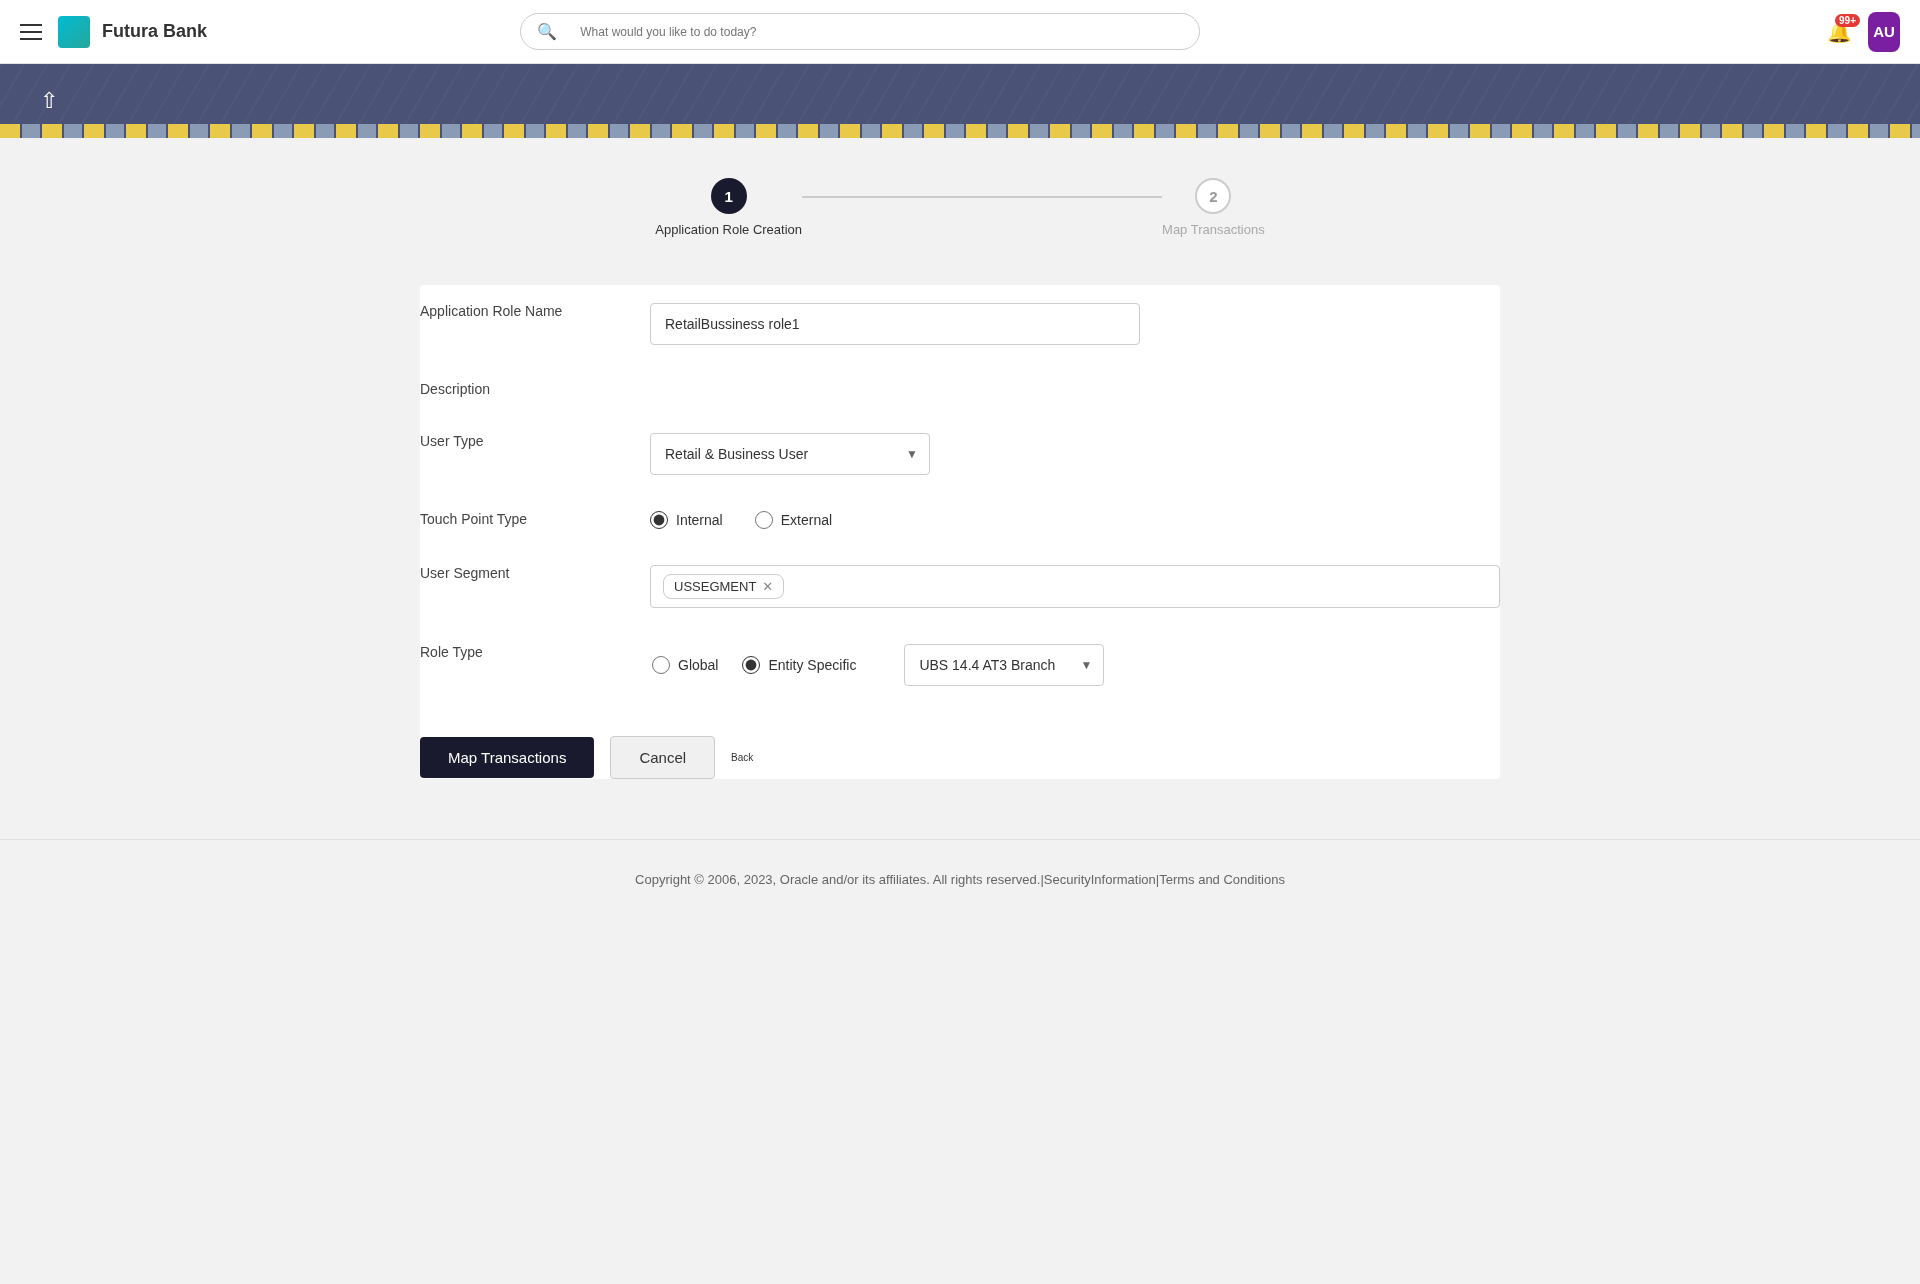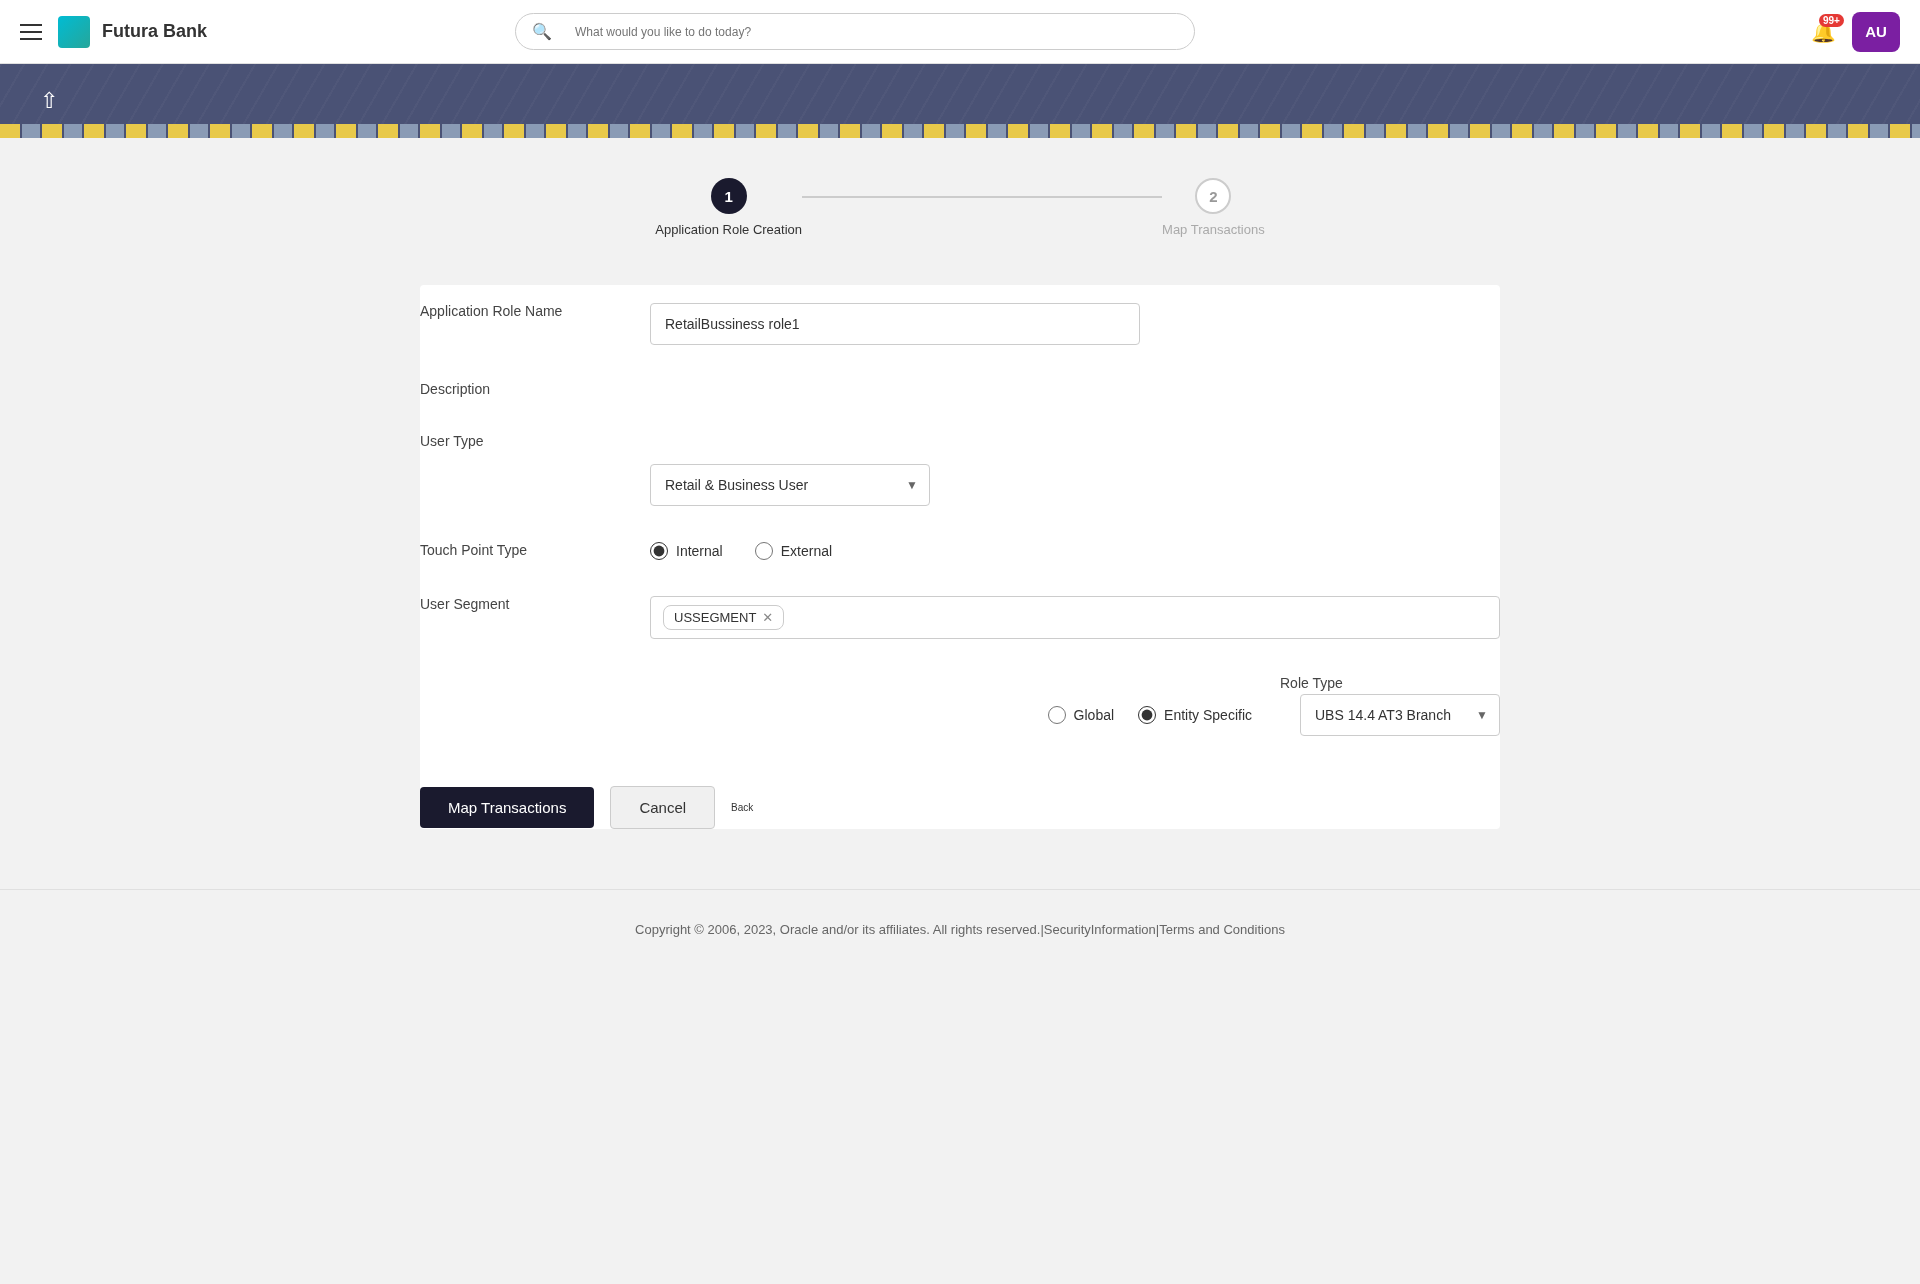--- a/index.html
+++ b/index.html
@@ -48,21 +48,21 @@
     .search-icon-wrap { color: #888; margin-right: 8px; font-size: 16px; }
     .nav-right { display: flex; align-items: center; gap: 16px; margin-left: auto; }
     .bell-wrap { position: relative; cursor: pointer; }
     .bell-icon { font-size: 20px; color: #555; }
     .badge {
       position: absolute; top: -6px; right: -8px;
       background: #e53935; color: #fff; font-size: 10px;
       border-radius: 10px; padding: 1px 4px; font-weight: bold;
     }
     .avatar {
-      width: 48px; height: 40px; border-radius: 8px;
+      width: 32px; height: 40px; border-radius: 8px;
       background: #7b1fa2; color: #fff;
       display: flex; align-items: center; justify-content: center;
       font-weight: bold; font-size: 15px; cursor: pointer;
     }
 
     
     .page-header {
       background: #4a5275;
       background-image: repeating-linear-gradient(
         120deg,
@@ -157,21 +157,20 @@
       border-radius: 4px;
       font-size: 14px;
       color: #333;
       outline: none;
       background: #fff;
     }
 
     .select-wrapper {
       position: relative;
       max-width: 280px;
-      margin-top: 31px;
     }
     .select-wrapper select {
       width: 100%;
       padding: 12px 36px 12px 14px;
       border: 1px solid #ccc;
       border-radius: 4px;
       font-size: 14px;
       color: #333;
       background: #fff;
       appearance: none;
@@ -205,24 +204,23 @@
       display: flex; align-items: center; gap: 6px;
       background: #fff; border: 1px solid #ccc;
       border-radius: 8px; padding: 4px 10px;
       font-size: 13px; color: #333;
     }
     .tag-close { cursor: pointer; color: #888; font-size: 13px; }
 
     
     .role-type-row {
       display: flex;
-      align-items: flex-end;
-      gap: 3px;
+      align-items: flex-start;
+      gap: 12px;
       padding: 18px 0;
-      flex-direction: column;
     }
     .role-type-controls {
       display: flex; align-items: center; gap: 24px;
     }
     .entity-select-wrapper {
       position: relative; margin-left: 24px;
     }
     .entity-select-wrapper select {
       padding: 12px 40px 12px 14px;
       border: 1px solid #ccc;

